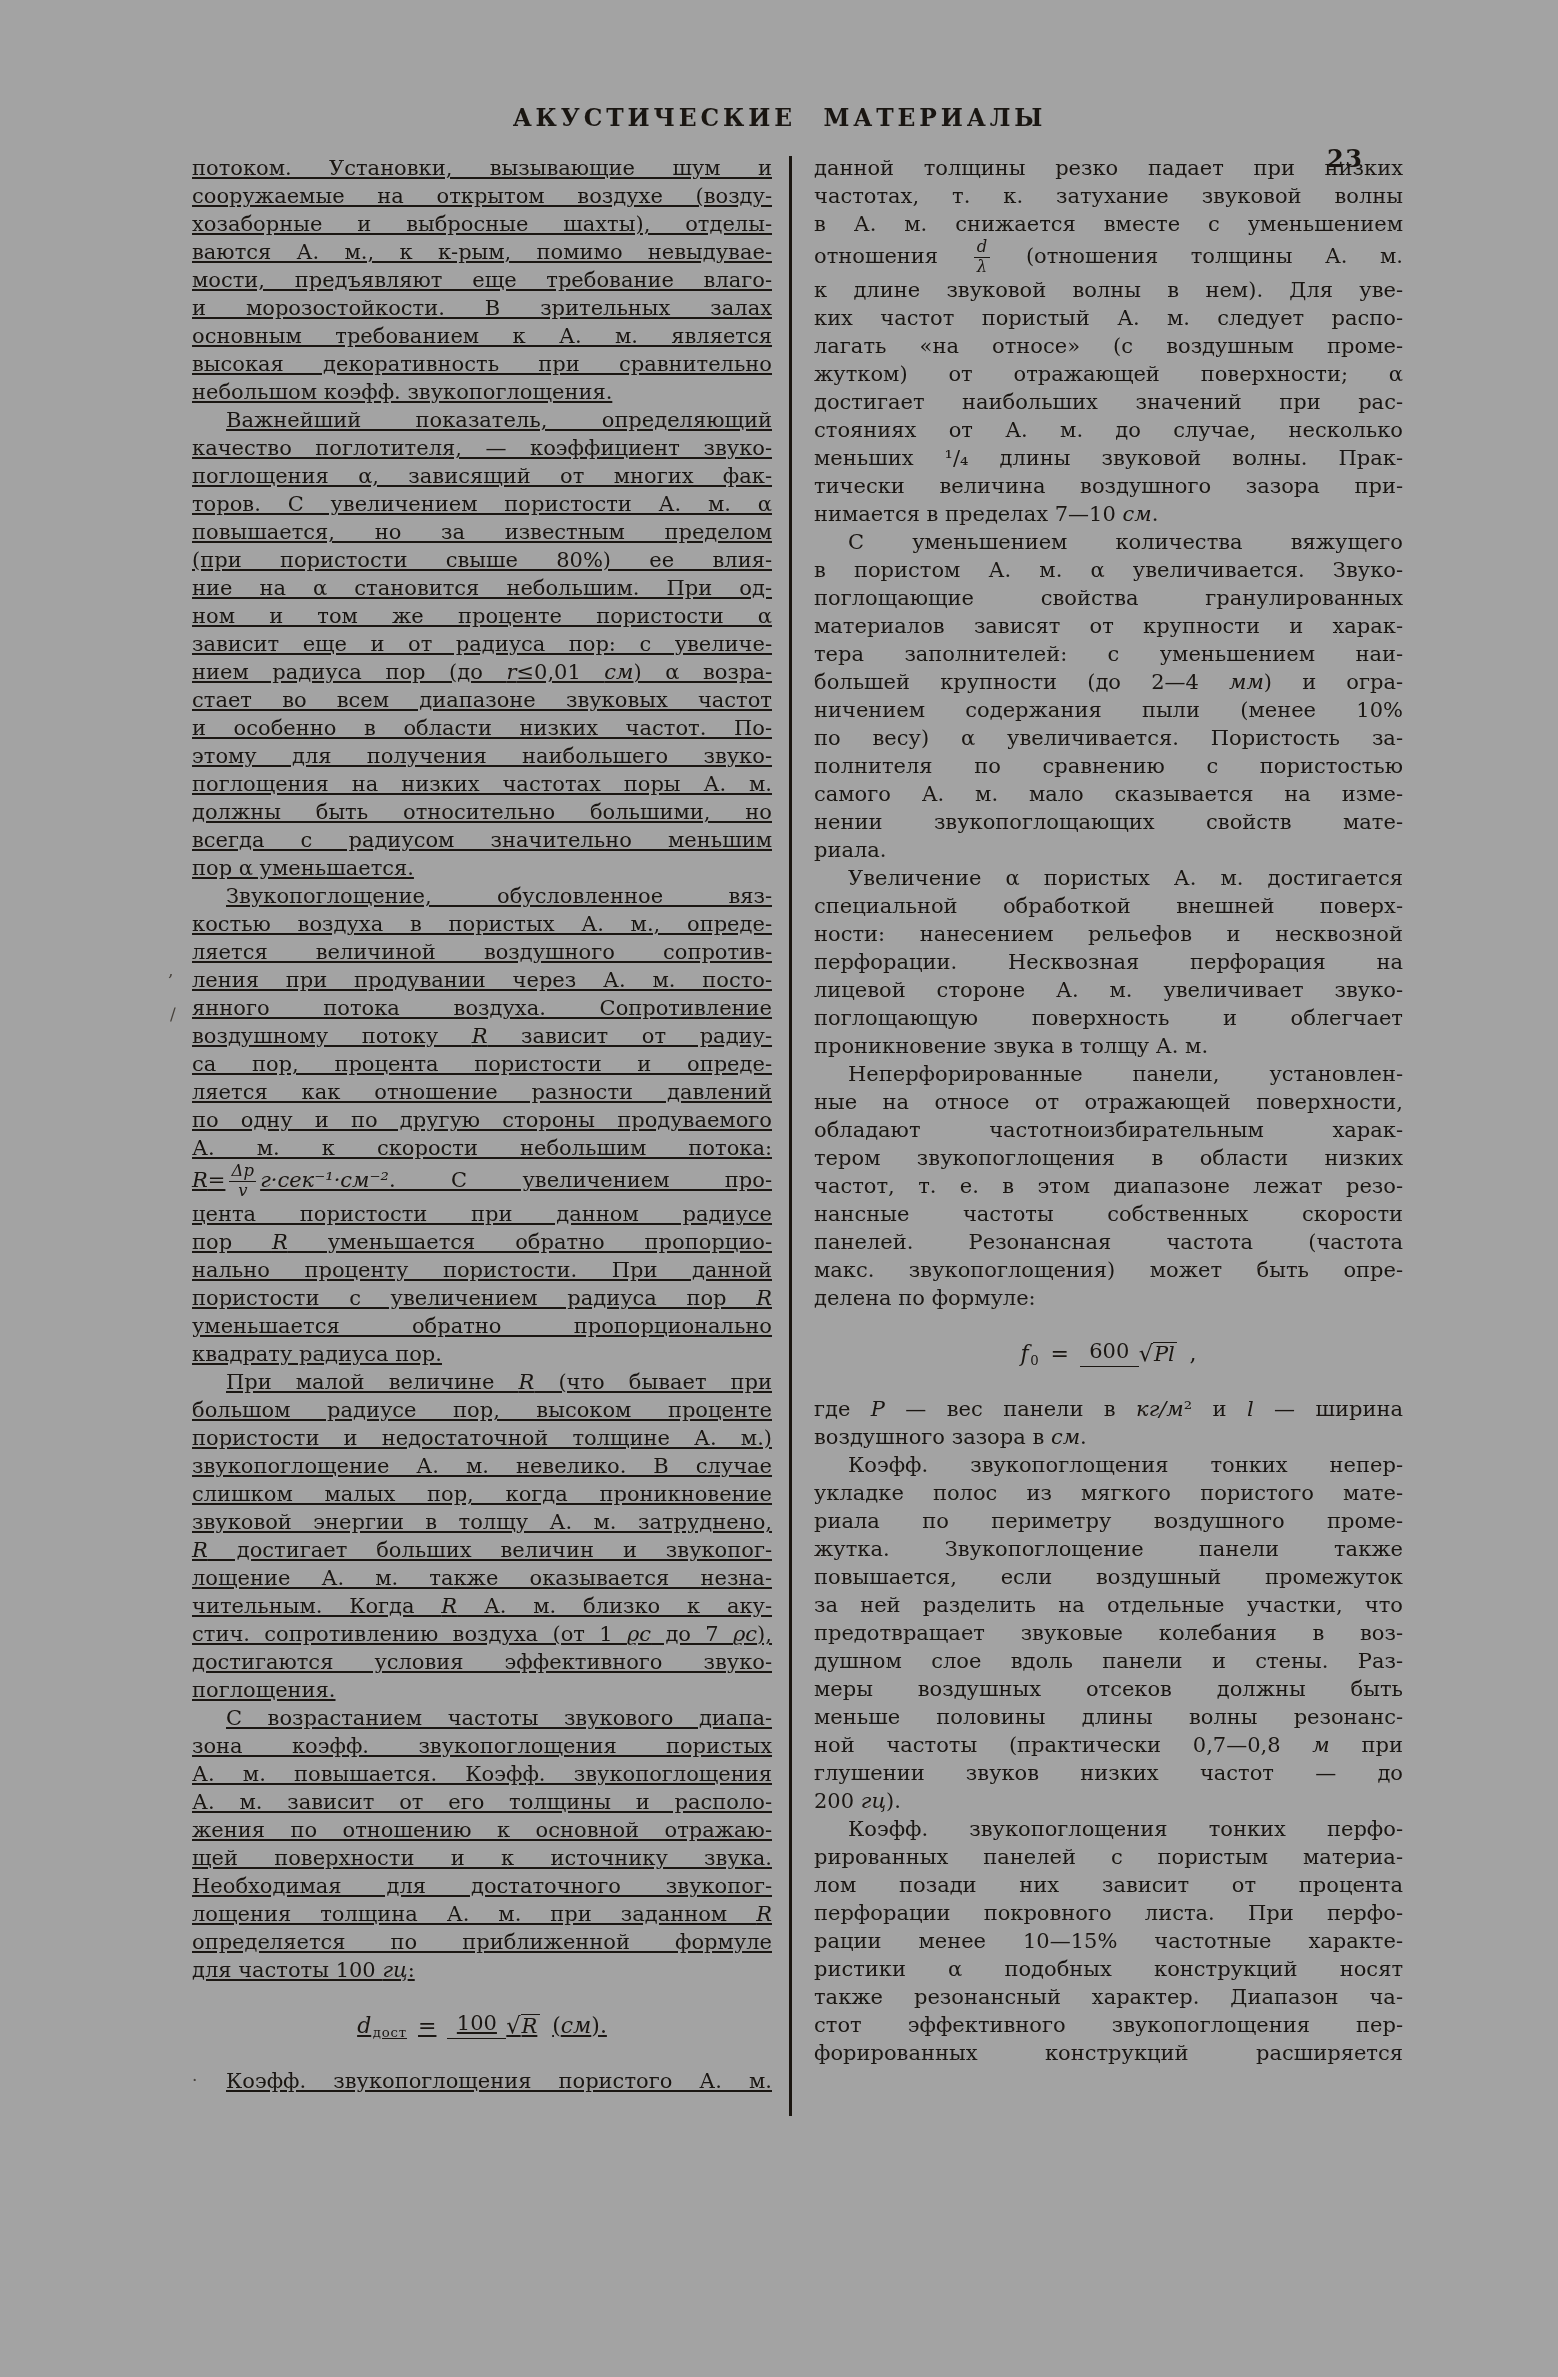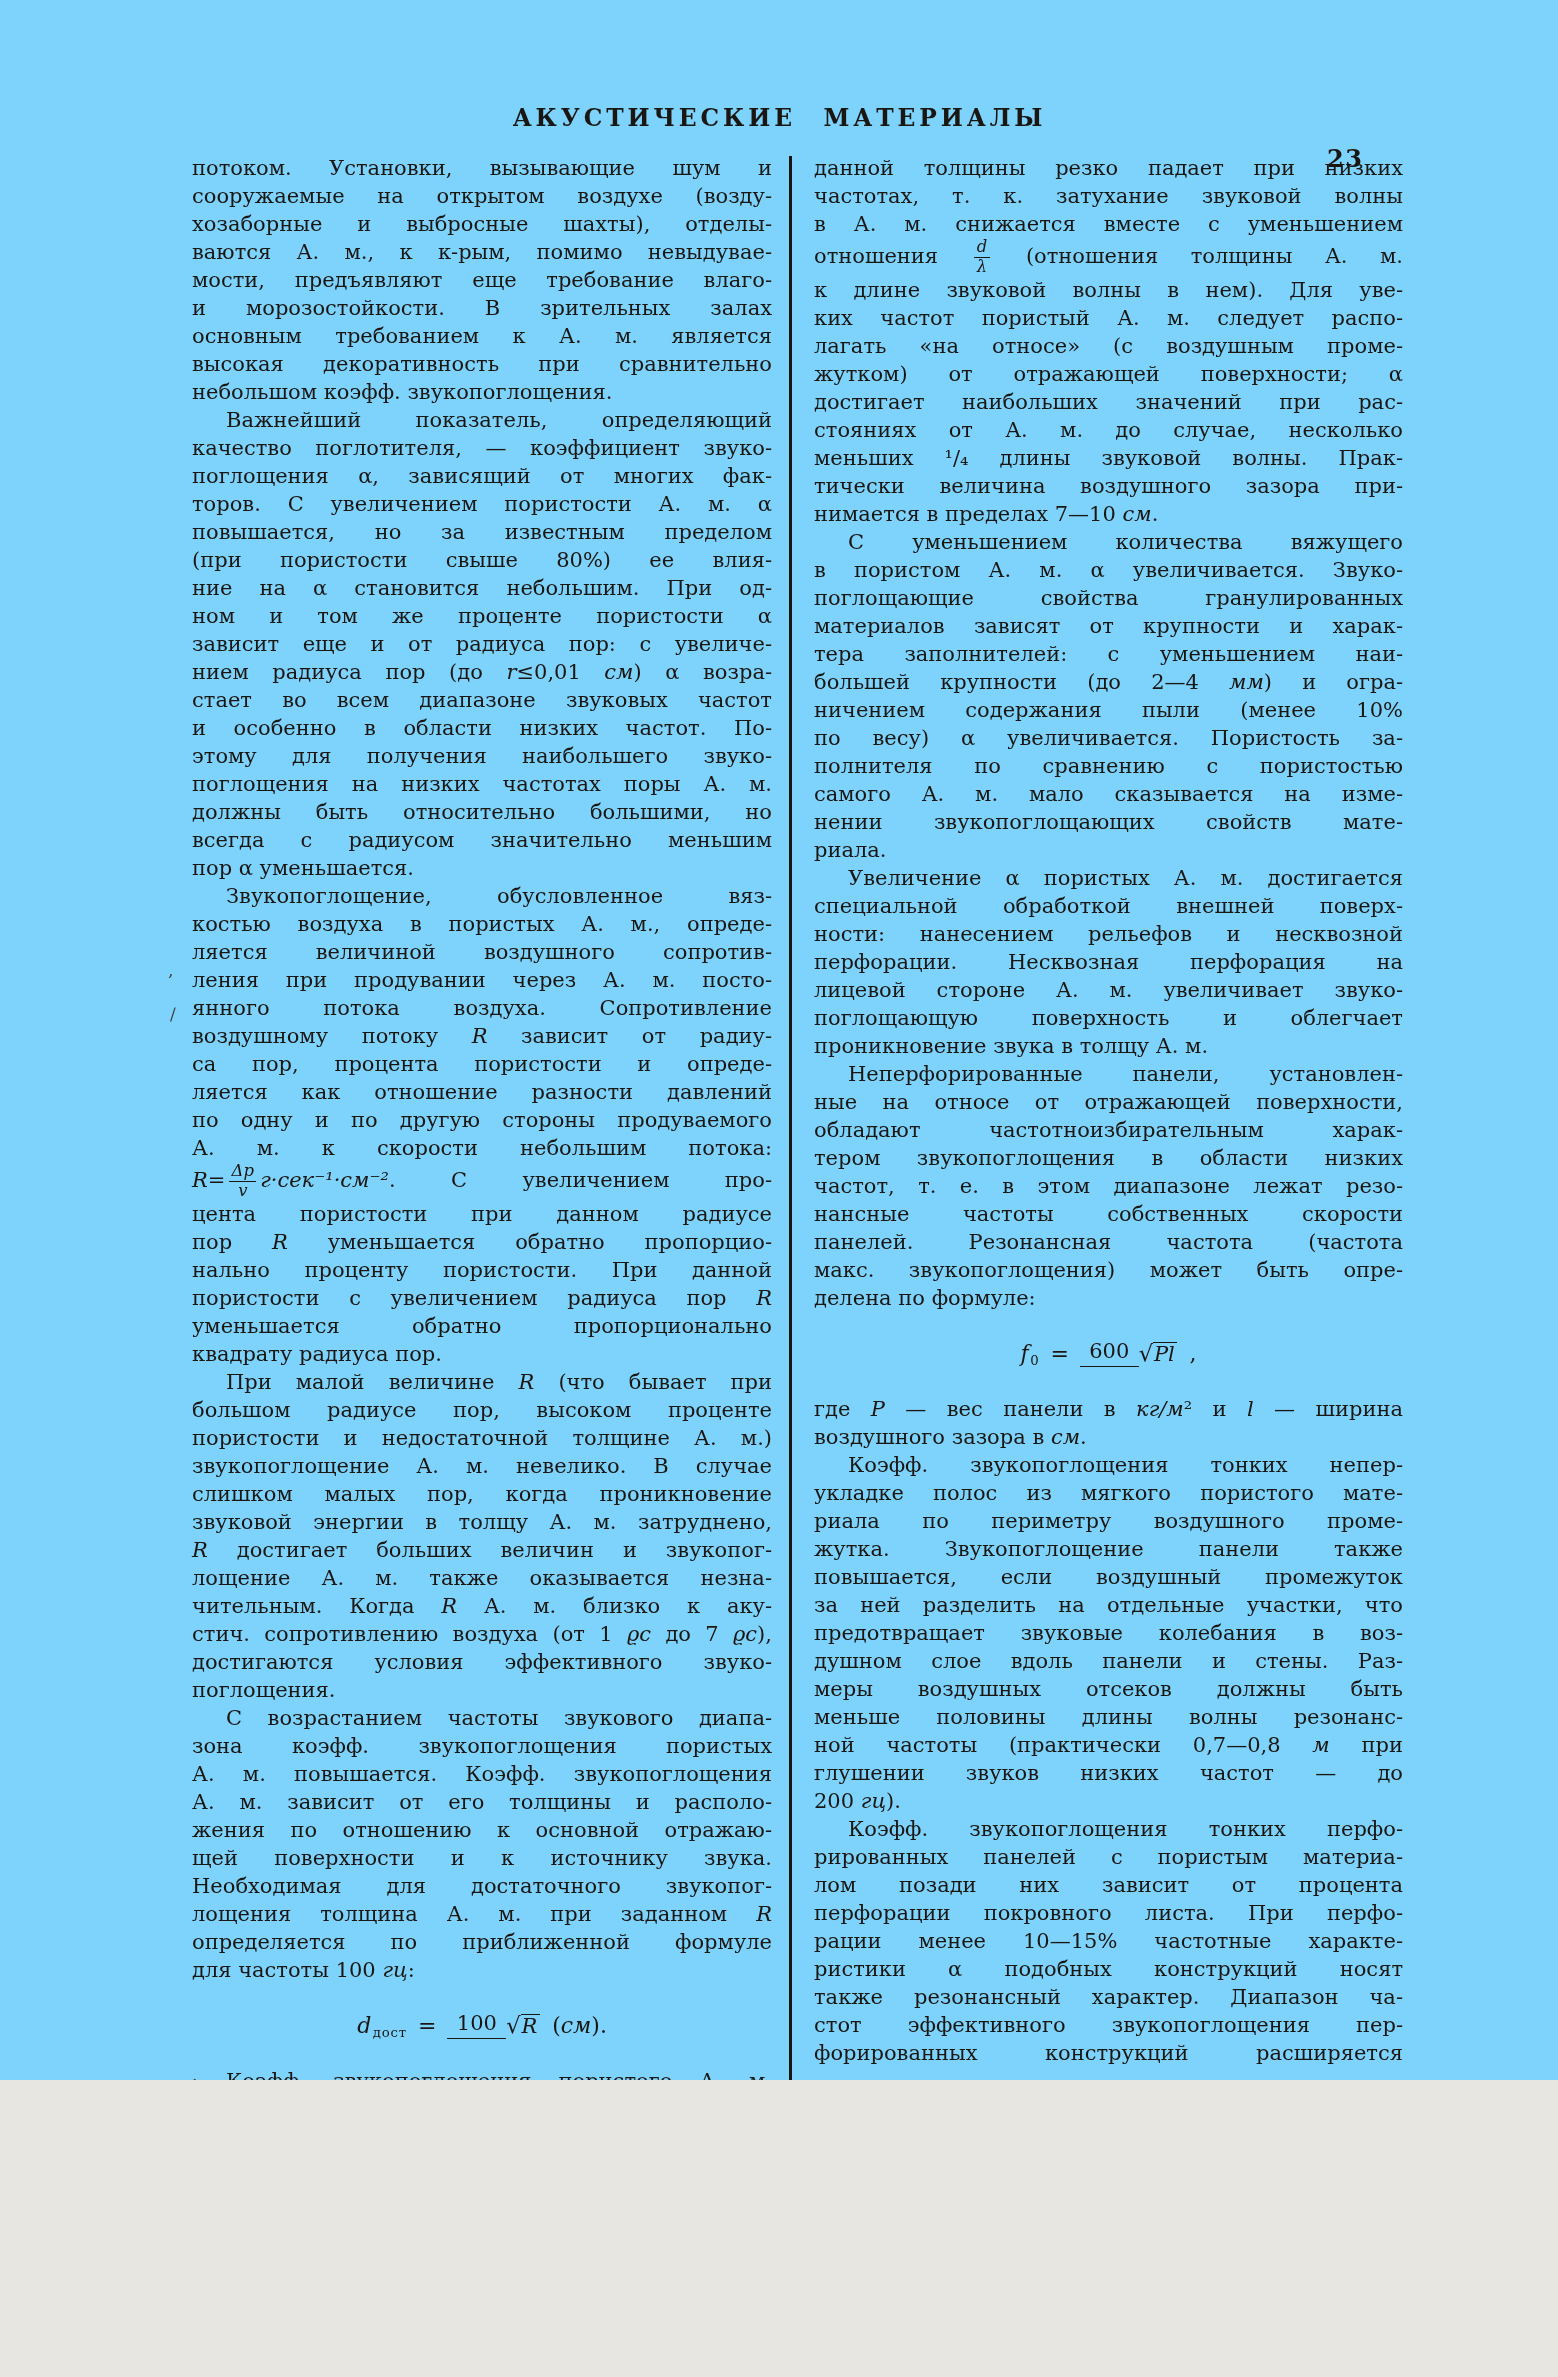--- a/index.html
+++ b/index.html
@@ -1,35 +1,35 @@
 <!DOCTYPE html>
 <html style="font-size:12.5px"><head>
 <meta charset="utf-8">
 <style>
   html,body { margin:0; padding:0; background:#e8e6e1; }
   .page {
-    position:relative; width:1559px; height:2080px;
-    background:#7dd3fc; overflow:hidden;
+    position:relative; width:1559px; height:2377px;
+    background:#a3a3a3; overflow:hidden;
     font-family:"DejaVu Serif", serif; color:#1a1612;
   }
   .running-title {
     position:absolute; top:104px; left:191px; width:1177px;
     text-align:center; font-weight:bold; font-size:23.4px;
     letter-spacing:3.9px; word-spacing:15.6px; white-space:nowrap;
   }
   .page-number {
     position:absolute; top:104px; left:1327px;
     font-weight:bold; font-size:24px; letter-spacing:1.6px;margin-top:40px;
   }
   .column-divider {
     position:absolute; left:789px; top:156px; width:3.1px; height:1960px;
     background:#1a1510;
   }
   .col { position:absolute; top:154px; font-size:21px; line-height:28px; }
-  .col-left  { left:192px;  width:580px; }
+  .col-left  { left:192px;  width:580px;text-decoration:underline; }
   .col-right { left:814px; width:589px; }
   .line { text-align:justify; text-align-last:justify; text-justify:inter-word; }
   .line.noj { text-align-last:left; }
   .line.ind { text-indent:34px; }
   
   .ifrac {
     display:inline-flex; flex-direction:column; align-items:center;
     vertical-align:middle; font-size:16.4px; line-height:1.08; margin:0 3.9px;
   }
   .ifrac .inum { border-bottom:1.6px solid currentColor; padding:0 2.3px 0.8px; }

